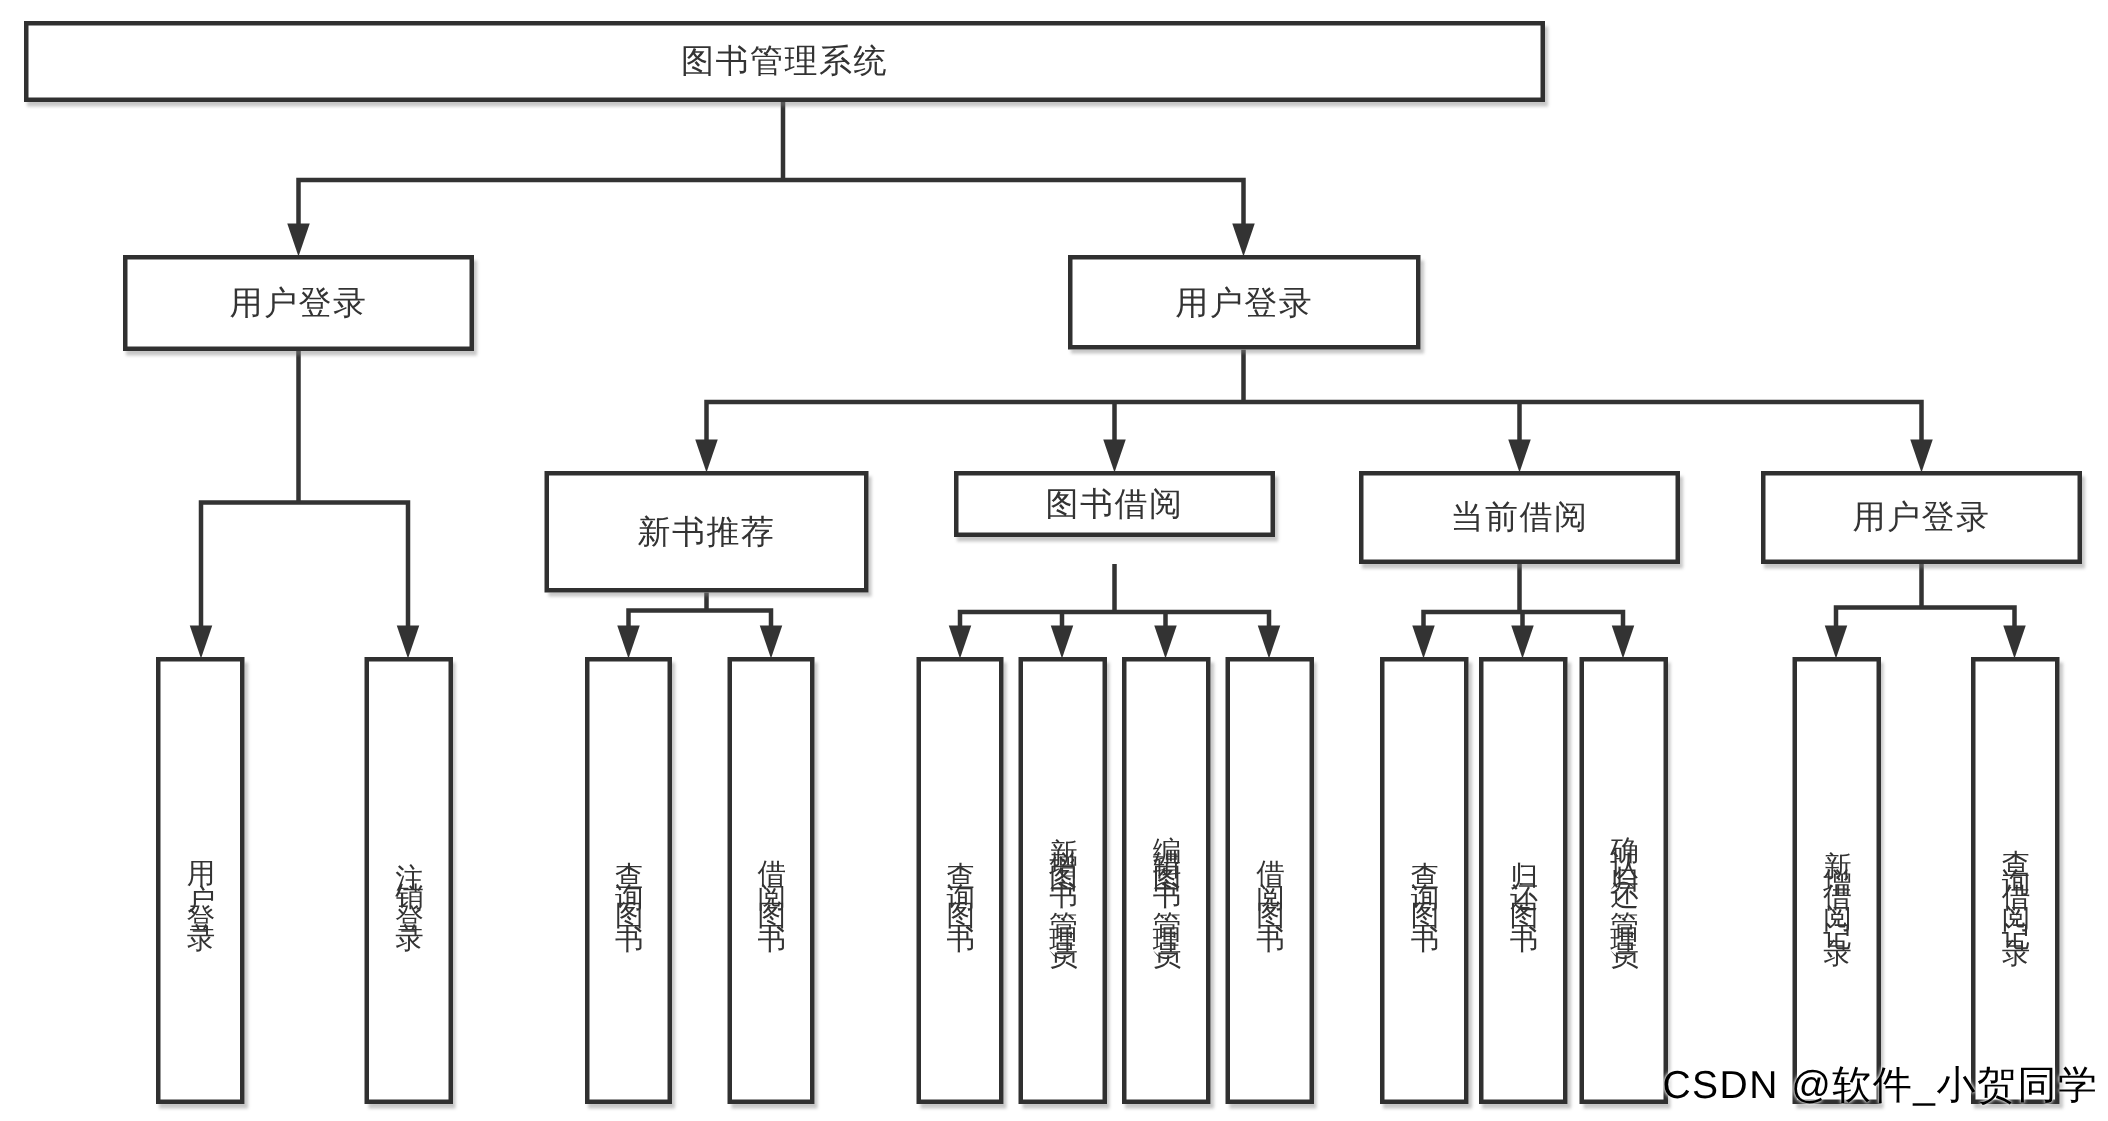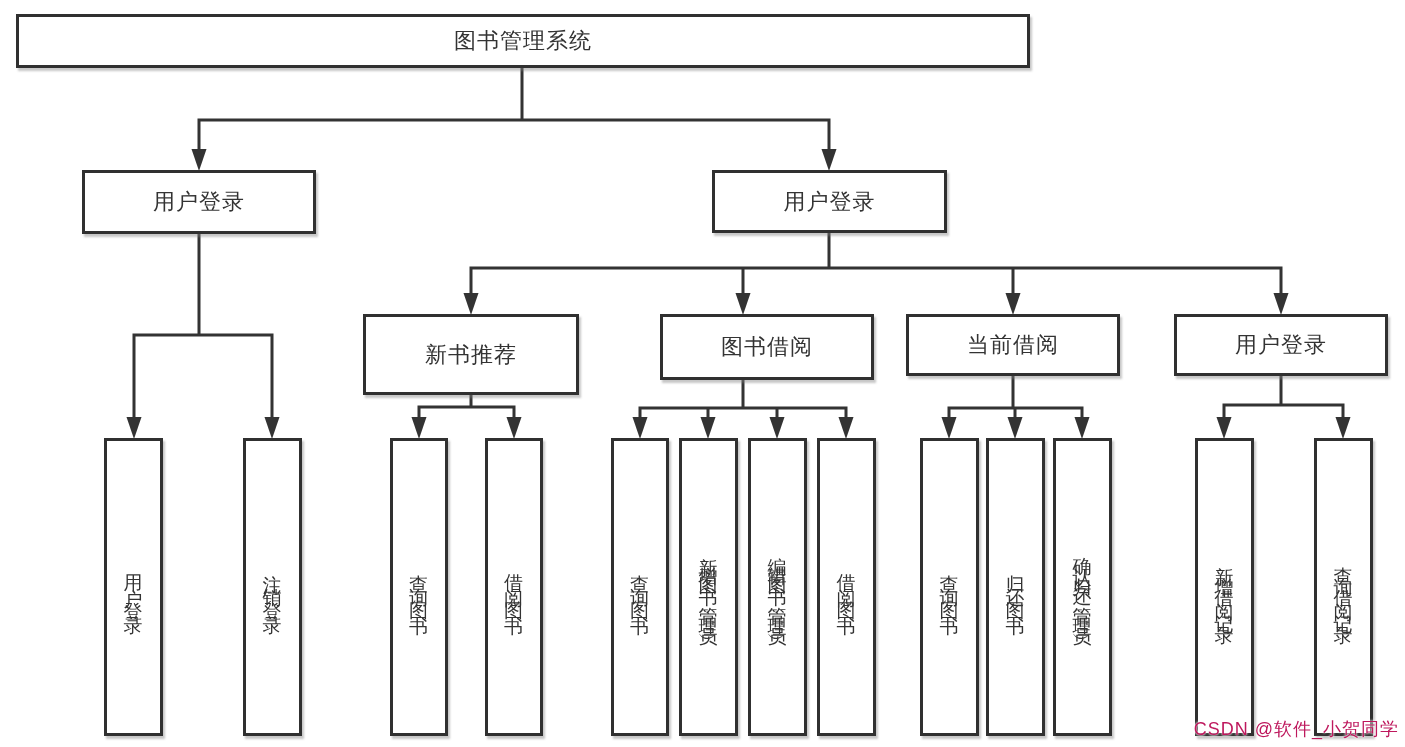--- a/index.html
+++ b/index.html
@@ -13,21 +13,21 @@
     font-size:22px;letter-spacing:1px;
     box-shadow:2px 3px 2px rgba(130,130,130,0.45);
   }
   .node.vnode{font-size:19px;letter-spacing:0;}
   .vnode .lbl{
     writing-mode:vertical-rl;text-orientation:mixed;
     line-height:1;white-space:nowrap;
   }
   #watermark{
     position:absolute;right:6px;bottom:6px;z-index:3;
-    color:#be185d;font-size:18px;letter-spacing:1px;
+    color:#000000;font-size:26px;letter-spacing:1px;
     text-shadow:0 0 2px #ffffff,0 0 3px #ffffff;
   }
 </style>
 </head>
 <body>
 
 <div id="stage">
   <svg id="connectors" width="1405" height="747">
       <g>
         <path d="M 522 68 V 120 M 197.5 120 H 830.5 M 199 120 V 152 M 829 120 V 152" fill="none" stroke="#333333" stroke-width="3"></path>
@@ -76,21 +76,21 @@
     </div>
     <div class="node" style="left: 82px; top: 170px; width: 234px; height: 64px;">
       <span class="lbl">用户登录</span>
     </div>
     <div class="node" style="left: 712px; top: 170px; width: 235px; height: 63px;">
       <span class="lbl">用户登录</span>
     </div>
     <div class="node" style="left: 363px; top: 314px; width: 216px; height: 81px;">
       <span class="lbl">新书推荐</span>
     </div>
-    <div class="node" style="left: 660px; top: 314px; width: 214px; height: 66px;">
+    <div class="node" style="left: 636px; top: 314px; width: 214px; height: 44px;">
       <span class="lbl">图书借阅</span>
     </div>
     <div class="node" style="left: 906px; top: 314px; width: 214px; height: 62px;">
       <span class="lbl">当前借阅</span>
     </div>
     <div class="node" style="left: 1174px; top: 314px; width: 214px; height: 62px;">
       <span class="lbl">用户登录</span>
     </div>
     <div class="node vnode" style="left: 104px; top: 438px; width: 59px; height: 298px;">
       <span class="lbl" style="letter-spacing: 14px;">用户登录</span>

